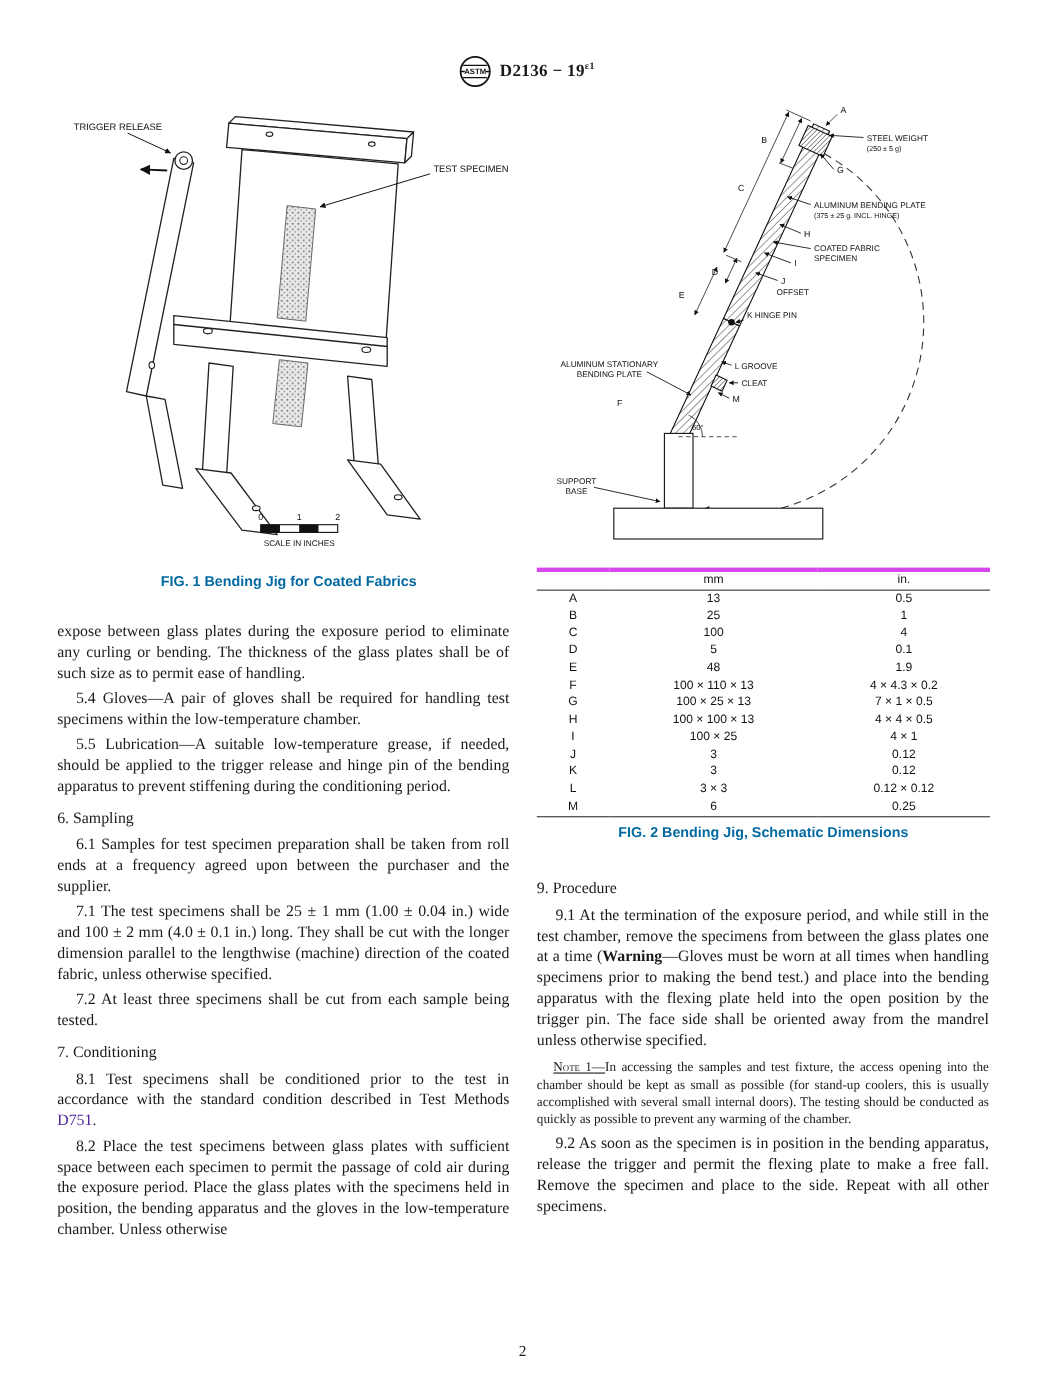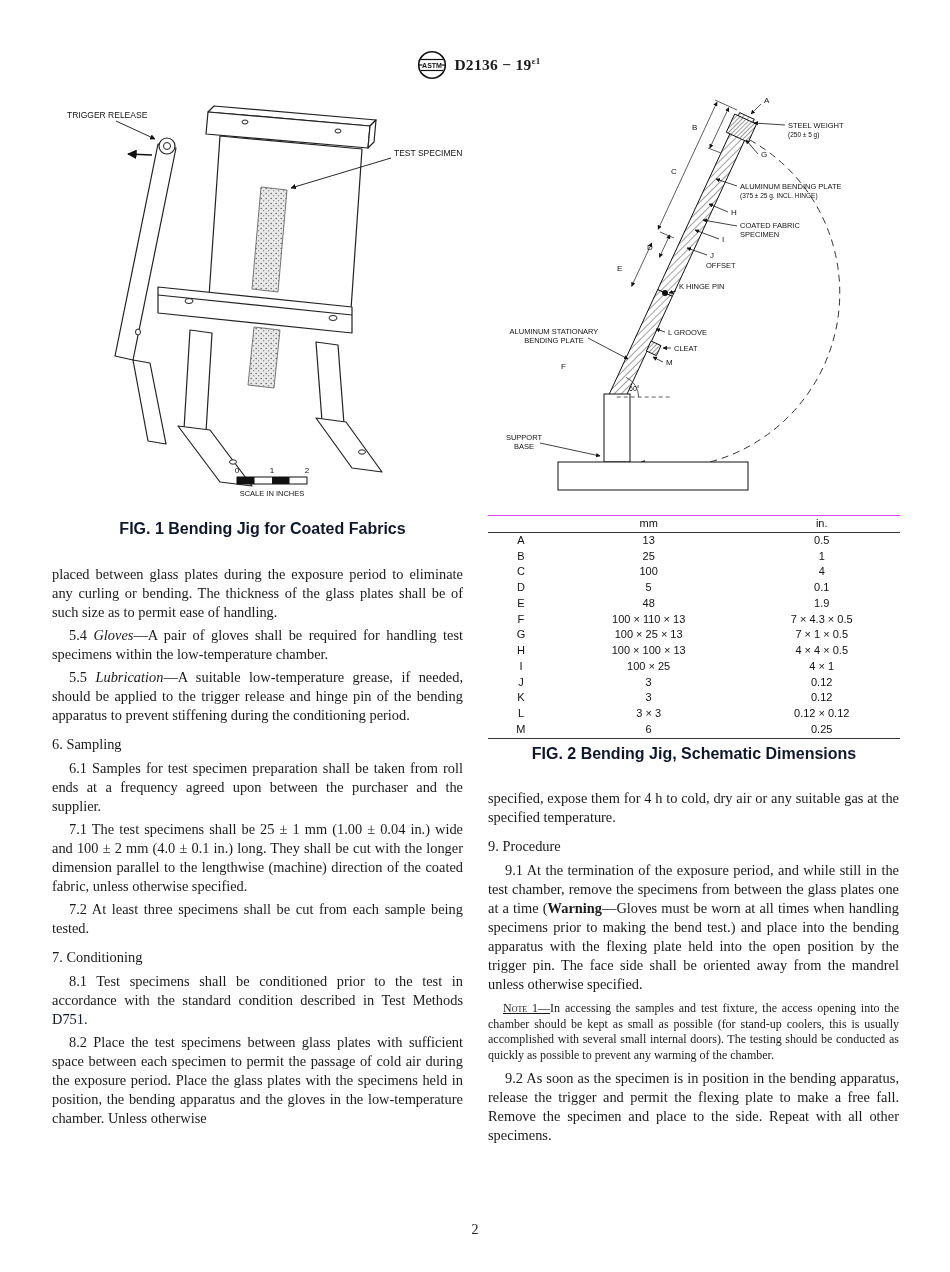--- a/index.html
+++ b/index.html
@@ -8,38 +8,38 @@
 
   .header { position:absolute; top:50px; left:4px; width:100%;
             display:flex; justify-content:center; align-items:center; gap:7px; }
   .doc-title { font-weight:bold; font-size:15.5px; letter-spacing:.3px; }
   .doc-title sup { font-size:9px; }
 
   .fig-block { position:absolute; }
   .fig1-block { left:40px; top:92px; width:445px; }
   .fig2-block { left:488px; top:88px; width:412px; }
   .fig-caption { text-align:center; font-family:"Liberation Sans", sans-serif;
-                 font-weight:bold; font-size:16px; margin-top:6px; color:#0f172a; }
+                 font-weight:bold; font-size:13px; margin-top:6px; color:#0369a1; }
 
   svg text { font-family:"Liberation Sans", sans-serif; fill:#111; }
 
   .dims-table { width:100%; border-collapse:collapse; margin-top:8px;
                 font-family:"Liberation Sans", sans-serif; font-size:11px; color:#111; }
-  .dims-table thead tr { border-top:1px solid #d946ef; border-bottom:1px solid #333; }
+  .dims-table thead tr { border-top:4px solid #d946ef; border-bottom:1px solid #333; }
   .dims-table tbody tr:last-child { border-bottom:1px solid #333; }
   .dims-table th, .dims-table td { font-weight:normal; padding:1px 3px; text-align:center; line-height:1.25; }
 
   .col { position:absolute; width:411px; font-size:14.4px; line-height:19px; text-align:justify; }
   .col-left { left:52px; top:565px; }
   .col-right { left:488px; top:789px; }
   .para { margin-bottom:4px; text-indent:17px; }
   .para.noindent { text-indent:0; }
   .sec-heading { font-weight:normal; font-size:14.4px; margin:10px 0 5px; text-align:left; }
-  .term { font-style:italic; }
-  .link { color:#0f172a; text-decoration:none; cursor:pointer; }
+  .term { }
+  .link { color:#4c1d95; text-decoration:none; cursor:pointer; }
   .note { font-size:12px; line-height:15.5px; margin:7px 0 6px; text-indent:15px; }
   .note-label { font-variant:small-caps;text-decoration:underline; }
 
   .page-number { position:absolute; bottom:34px; left:0; width:100%;
                  text-align:center; font-size:14px; }
 </style>
 </head>
 <body>
 
 <div class="header">
@@ -256,21 +256,21 @@
           <td>0.1</td>
         </tr>
       <tr>
           <td>E</td>
           <td>48</td>
           <td>1.9</td>
         </tr>
       <tr>
           <td>F</td>
           <td>100 × 110 × 13</td>
-          <td>7 × 4.3 × 0.5</td>
+          <td>4 × 4.3 × 0.2</td>
         </tr>
       <tr>
           <td>G</td>
           <td>100 × 25 × 13</td>
           <td>7 × 1 × 0.5</td>
         </tr>
       <tr>
           <td>H</td>
           <td>100 × 100 × 13</td>
           <td>4 × 4 × 0.5</td>
@@ -299,33 +299,32 @@
           <td>M</td>
           <td>6</td>
           <td>0.25</td>
         </tr>
     </tbody>
   </table>
   <div class="fig-caption">FIG. 2  Bending Jig, Schematic Dimensions</div>
 </div>
 
 <div class="col col-left">
-  <p class="para noindent">placed between glass plates during the exposure period to eliminate any curling or bending. The thickness of the glass plates shall be of such size as to permit ease of handling.</p>
+  <p class="para noindent">expose between glass plates during the exposure period to eliminate any curling or bending. The thickness of the glass plates shall be of such size as to permit ease of handling.</p>
   <p class="para"><span>5.4 </span><span class="term">Gloves</span><span>—A pair of gloves shall be required for handling test specimens within the low-temperature chamber.</span></p>
   <p class="para"><span>5.5 </span><span class="term">Lubrication</span><span>—A suitable low-temperature grease, if needed, should be applied to the trigger release and hinge pin of the bending apparatus to prevent stiffening during the conditioning period.</span></p>
   <h3 class="sec-heading">6. Sampling</h3>
   <p class="para">6.1 Samples for test specimen preparation shall be taken from roll ends at a frequency agreed upon between the purchaser and the supplier.</p>
   <p class="para">7.1 The test specimens shall be 25 ± 1 mm (1.00 ± 0.04 in.) wide and 100 ± 2 mm (4.0 ± 0.1 in.) long. They shall be cut with the longer dimension parallel to the lengthwise (machine) direction of the coated fabric, unless otherwise specified.</p>
   <p class="para">7.2 At least three specimens shall be cut from each sample being tested.</p>
   <h3 class="sec-heading">7. Conditioning</h3>
   <p class="para"><span>8.1 Test specimens shall be conditioned prior to the test in accordance with the standard condition described in Test Methods </span><a class="link">D751</a><span>.</span></p>
   <p class="para">8.2 Place the test specimens between glass plates with sufficient space between each specimen to permit the passage of cold air during the exposure period. Place the glass plates with the specimens held in position, the bending apparatus and the gloves in the low-temperature chamber. Unless otherwise</p>
 </div>
 
 <div class="col col-right">
-  <p class="para noindent">specified, expose them for 4 h to cold, dry air or any suitable gas at the specified temperature.</p>
   <h3 class="sec-heading">9. Procedure</h3>
   <p class="para"><span>9.1 At the termination of the exposure period, and while still in the test chamber, remove the specimens from between the glass plates one at a time (</span><b>Warning</b><span>—Gloves must be worn at all times when handling specimens prior to making the bend test.) and place into the bending apparatus with the flexing plate held into the open position by the trigger pin. The face side shall be oriented away from the mandrel unless otherwise specified.</span></p>
   <p class="note"><span class="note-label">Note 1—</span><span>In accessing the samples and test fixture, the access opening into the chamber should be kept as small as possible (for stand-up coolers, this is usually accomplished with several small internal doors). The testing should be conducted as quickly as possible to prevent any warming of the chamber.</span></p>
   <p class="para">9.2 As soon as the specimen is in position in the bending apparatus, release the trigger and permit the flexing plate to make a free fall. Remove the specimen and place to the side. Repeat with all other specimens.</p>
 </div>
 
 <div class="page-number">2</div>
 
 </body></html>

